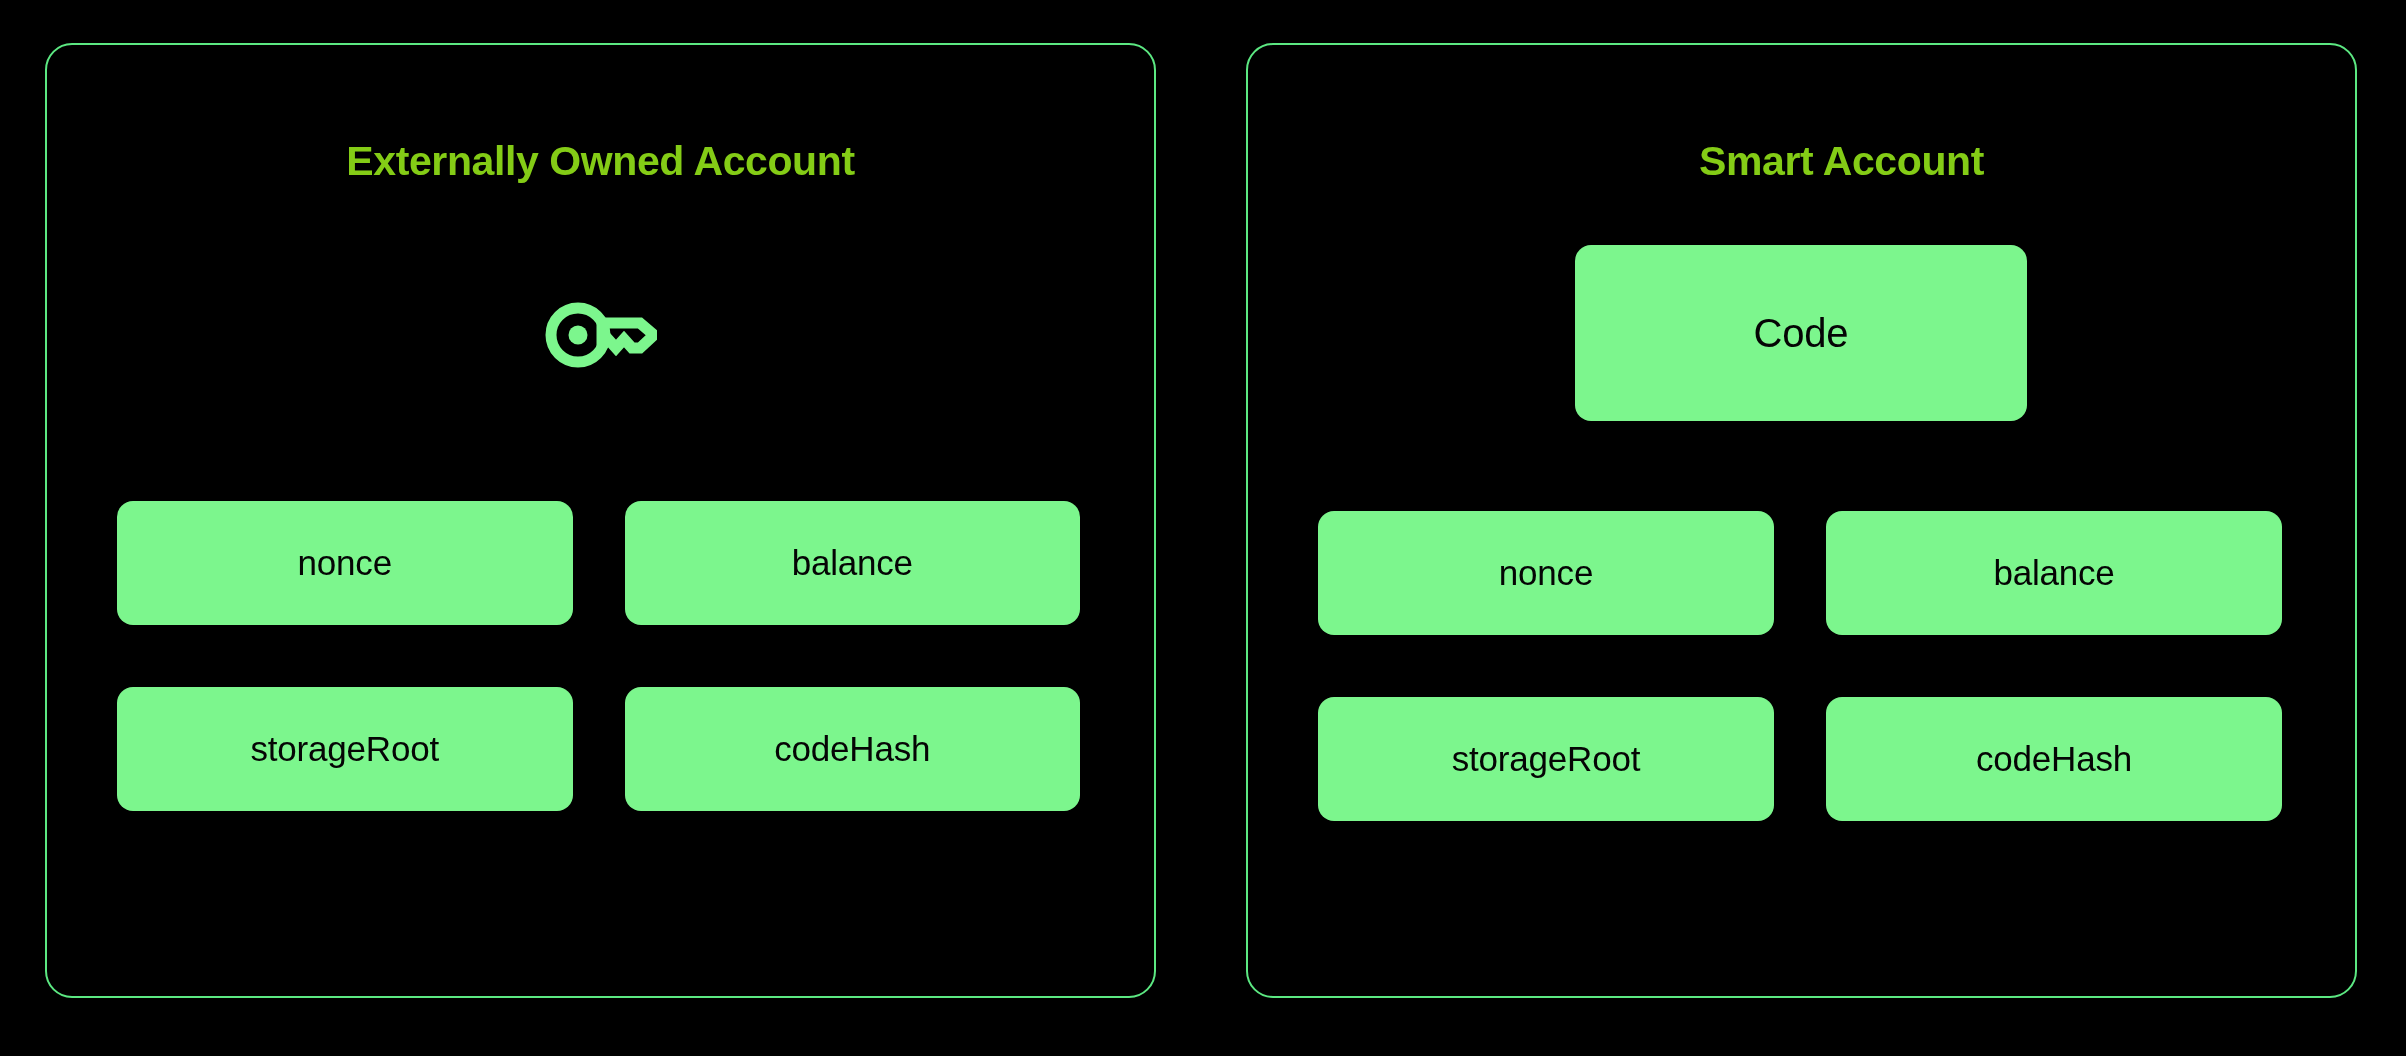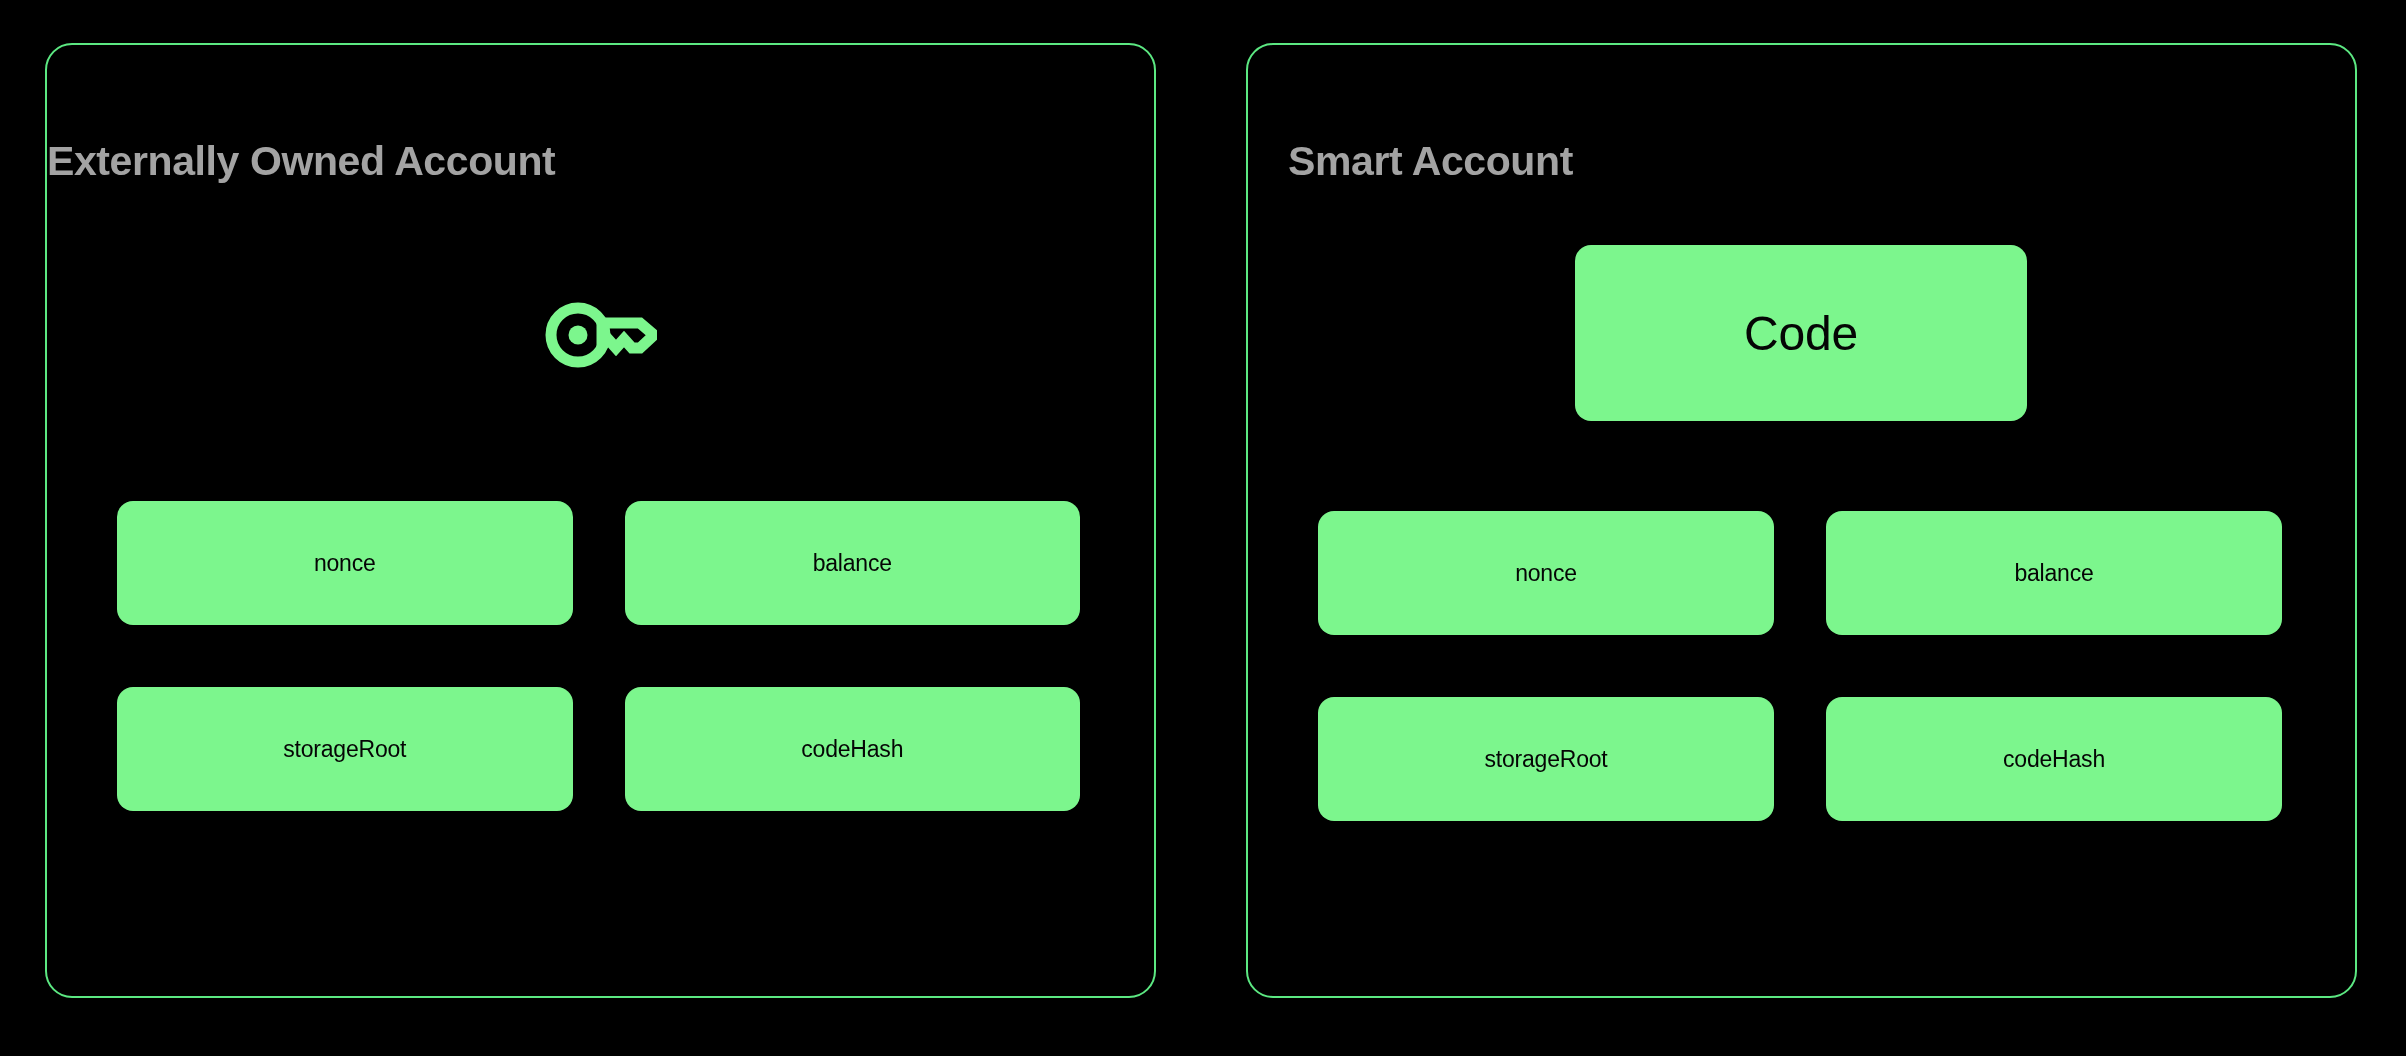--- a/index.html
+++ b/index.html
@@ -41,22 +41,22 @@
     top: 43px;
     width: 1111px;
     height: 955px;
   }
 
   
   .panel-title {
     position: absolute;
     left: 0;
     width: 100%;
-    text-align: left;
-    color: #a3a3a3;
+    text-align: center;
+    color: #84cc16;
     font-size: 41px;
     font-weight: 700;
     letter-spacing: -0.4px;
     line-height: 1;
     white-space: nowrap;
   }
   #panel-eoa .panel-title { top: 96px; }
   #panel-smart .panel-title { top: 96px; margin-left: 40px; }
 
   
@@ -80,21 +80,21 @@
     left: 327px;        
     top: 200px;         
     width: 452px;       
     height: 176px;      
     background: #7CF68D;
     border-radius: 16px;
     display: flex;
     align-items: center;
     justify-content: center;
     color: #050505;
-    font-size: 48px;
+    font-size: 40px;
     font-weight: 400;
     letter-spacing: -0.2px;
   }
 
   
   .field-grid {
     position: absolute;
     display: grid;
     grid-template-columns: 1fr 1fr;
     column-gap: 52px;
@@ -112,21 +112,21 @@
   }
 
   .field-chip {
     height: 124px;
     background: #7CF68D;
     border-radius: 16px;
     display: flex;
     align-items: center;
     justify-content: center;
     color: #050505;
-    font-size: 23px;
+    font-size: 35px;
     font-weight: 400;
     letter-spacing: -0.2px;
     white-space: nowrap;
   }
 </style>
 </head>
 <body>
 
 <div id="canvas">
 

